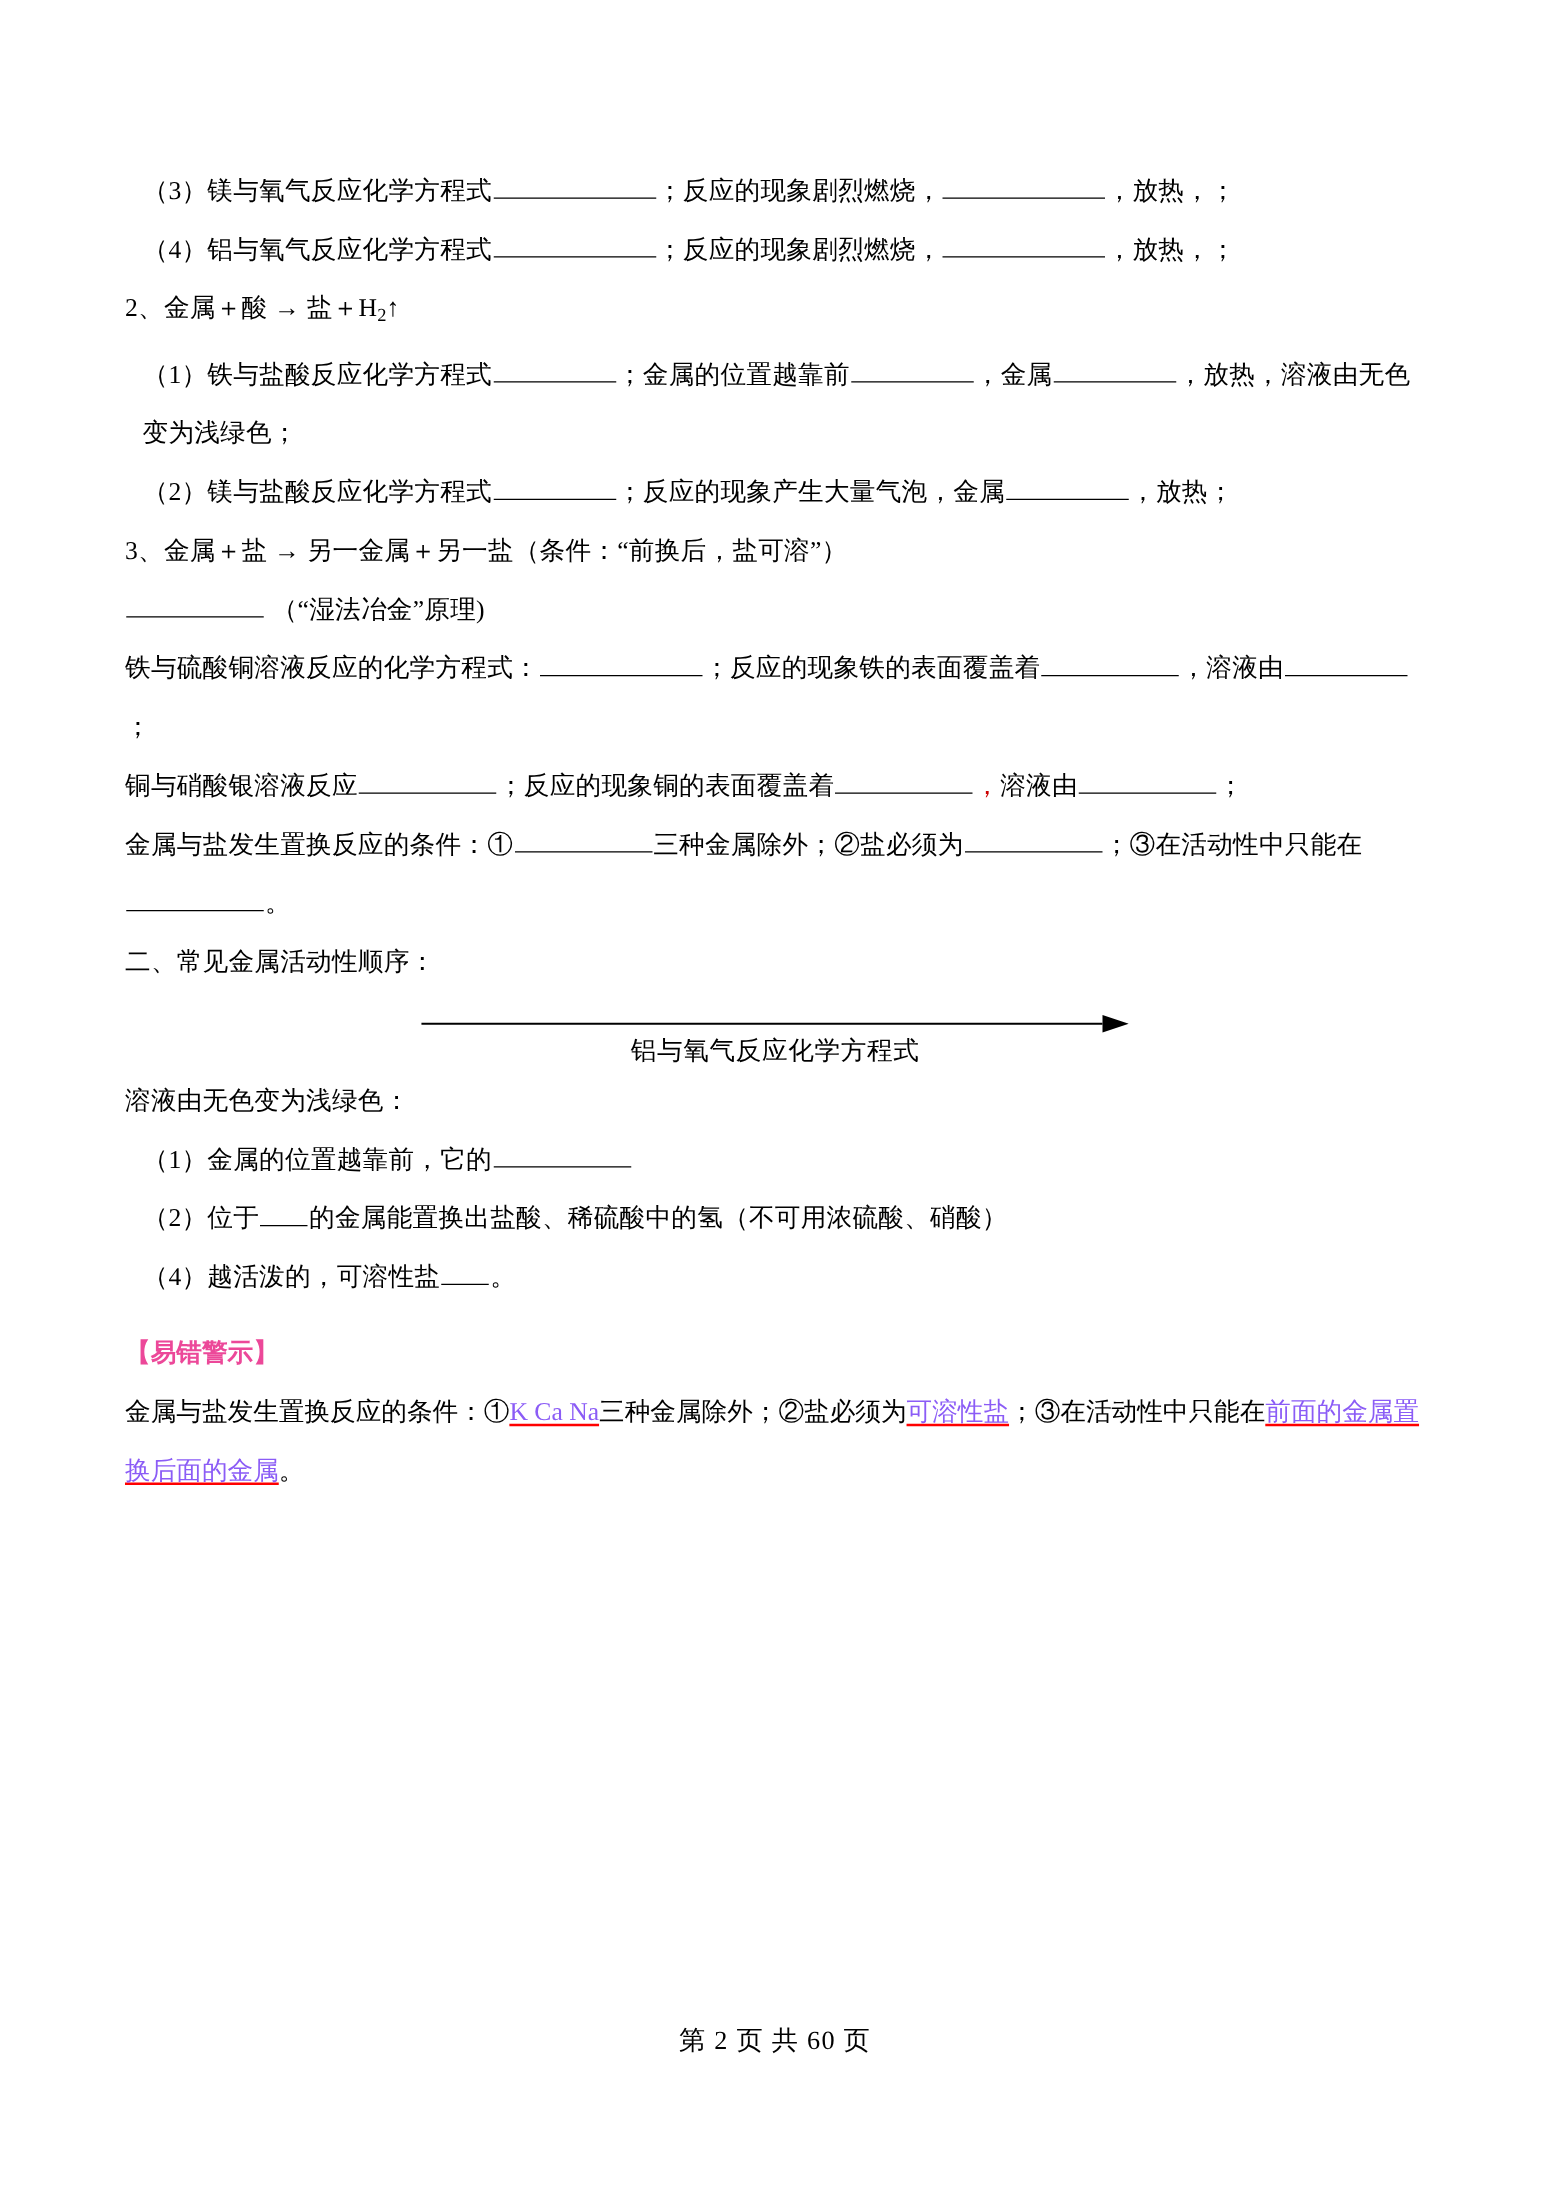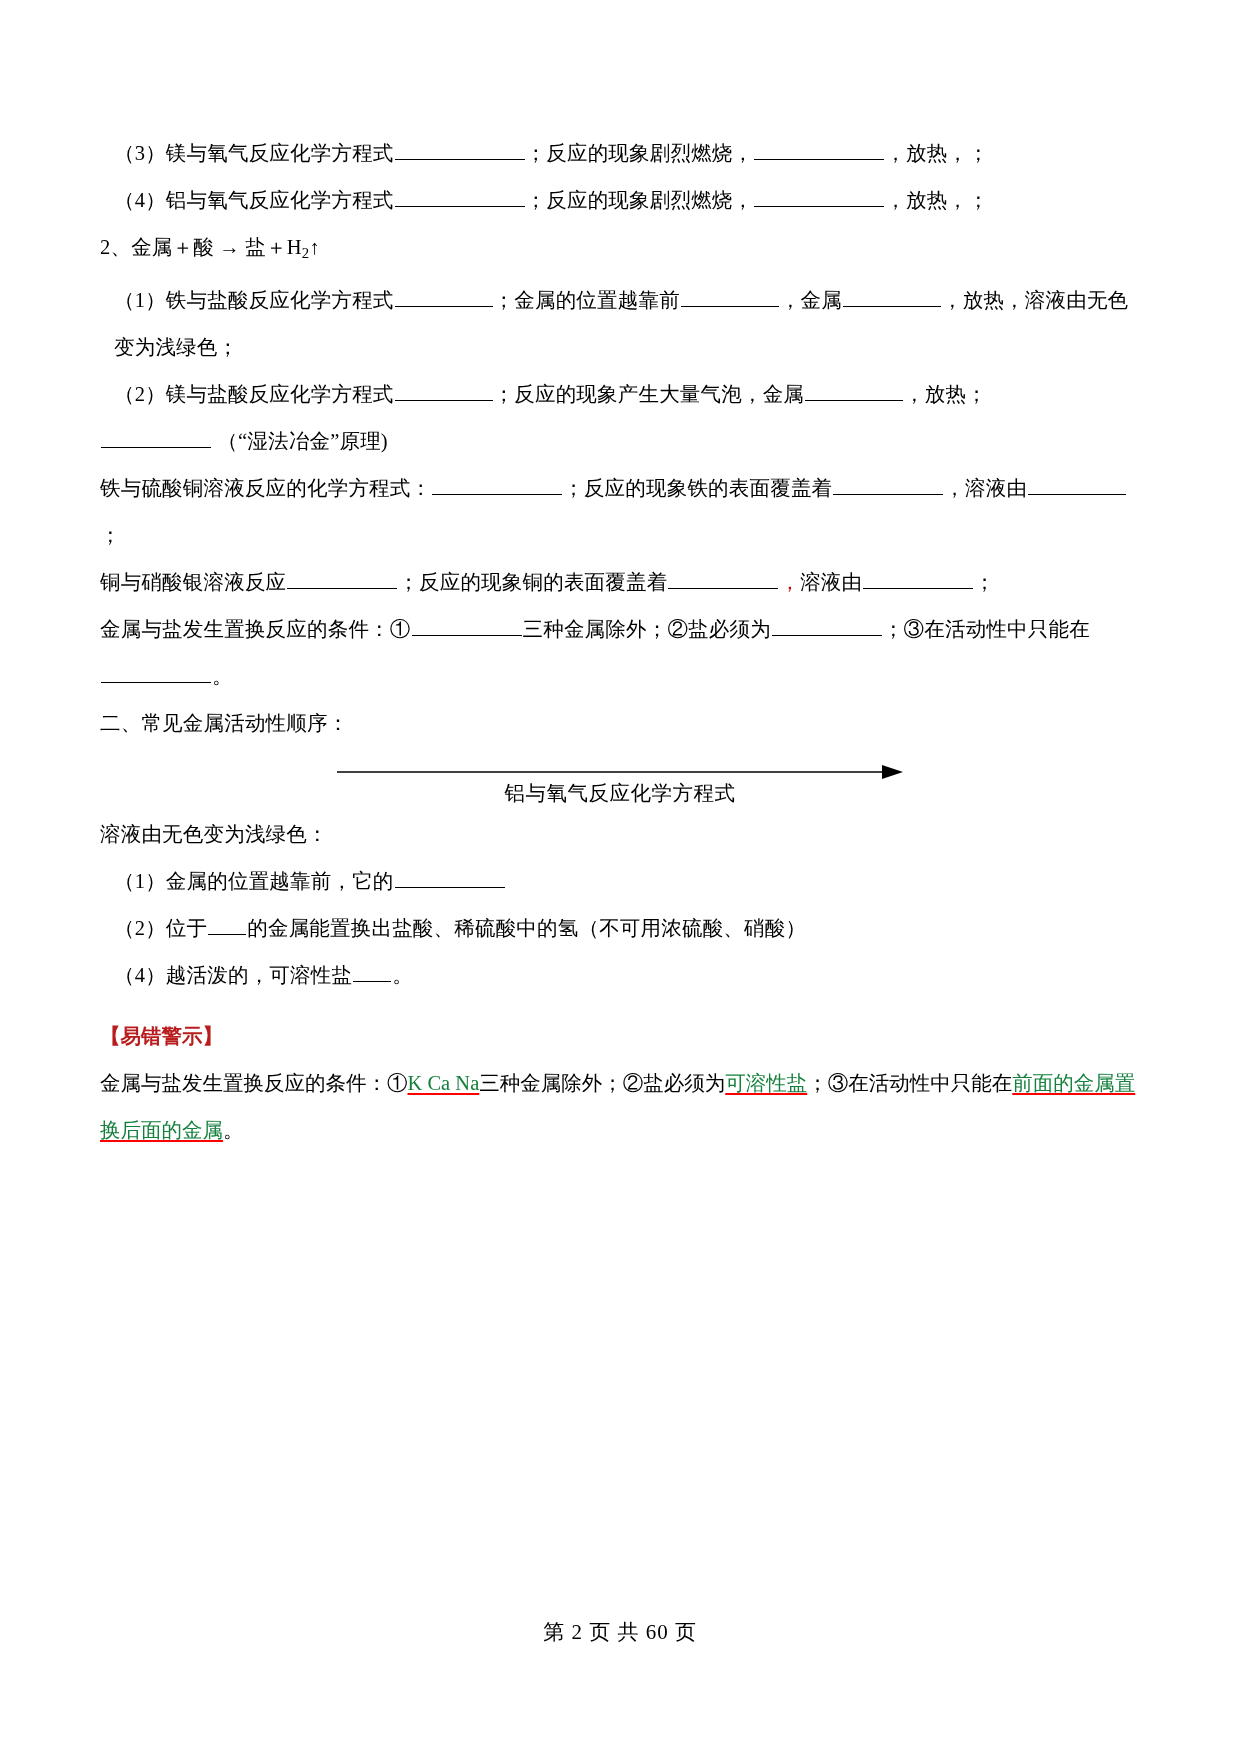--- a/index.html
+++ b/index.html
@@ -76,32 +76,32 @@
     display: block;
   }
   .series-caption {
     font-size: 20.5px;
     text-align: center;
     margin-top: -2px;
     letter-spacing: 0.5px;
   }
   
   .warn-title {
-    color: #b91c1c;
+    color: #ec4899;
     font-weight: bold;
     font-size: 20.5px;
     line-height: 47px;
     margin-top: 14px;
   }
   .warn-body {
     font-size: 20.5px;
     line-height: 47px;
   }
   .red-u {
-    color: #15803d;
+    color: #8b5cf6;
     text-decoration: underline;
     text-decoration-color: #ff0000;
     text-underline-offset: 3px;
   }
   .comma-red { color: #cc0000; }
   
   .footer {
     position: absolute;
     left: 0;
     right: 0;
@@ -123,20 +123,21 @@
     <p class="para indent1"><span>（3）</span><span>镁与氧气反应化学方程式</span><span class="blank b-xl"></span><span>；反应的现象剧烈燃烧，</span><span class="blank b-xl"></span><span>，放热，</span><span>；</span></p>
 
     <p class="para indent1"><span>（4）</span><span>铝与氧气反应化学方程式</span><span class="blank b-xl"></span><span>；反应的现象剧烈燃烧，</span><span class="blank b-xl"></span><span>，放热，</span><span>；</span></p>
 
     <p class="para"><span>2、</span><span>金属＋酸 → 盐＋H</span><sub class="latin">2</sub><span>↑</span></p>
 
     <p class="para indent1"><span>（1）</span><span>铁与盐酸反应化学方程式</span><span class="blank b-md"></span><span>；金属的位置越靠前</span><span class="blank b-md"></span><span>，金属</span><span class="blank b-md"></span><span>，放热，溶液由无色变为浅绿色；</span></p>
 
     <p class="para indent1"><span>（2）</span><span>镁与盐酸反应化学方程式</span><span class="blank b-md"></span><span>；反应的现象产生大量气泡，金属</span><span class="blank b-md"></span><span>，放热；</span></p>
 
+    <p class="para"><span>3、</span><span>金属＋盐 → 另一金属＋另一盐（条件：“前换后，盐可溶”）</span></p>
 
     <p class="para"><span class="blank b-lg"></span> <span>（“湿法冶金”原理)</span></p>
 
     <p class="para"><span>铁与硫酸铜溶液反应的化学方程式：</span><span class="blank b-xl"></span><span>；反应的现象铁的表面覆盖着</span><span class="blank b-lg"></span><span>，溶液由</span><span class="blank b-md"></span><span>；</span></p>
 
     <p class="para"><span>铜与硝酸银溶液反应</span><span class="blank b-lg"></span><span>；反应的现象铜的表面覆盖着</span><span class="blank b-lg"></span><span class="comma-red">，</span><span>溶液由</span><span class="blank b-lg"></span><span>；</span></p>
 
     <p class="para"><span>金属与盐发生置换反应的条件：①</span><span class="blank b-lg"></span><span>三种金属除外；②盐必须为</span><span class="blank b-lg"></span><span>；③在活动性中只能在</span><span class="blank b-lg"></span><span>。</span></p>
 
     <p class="para">二、常见金属活动性顺序：</p>

